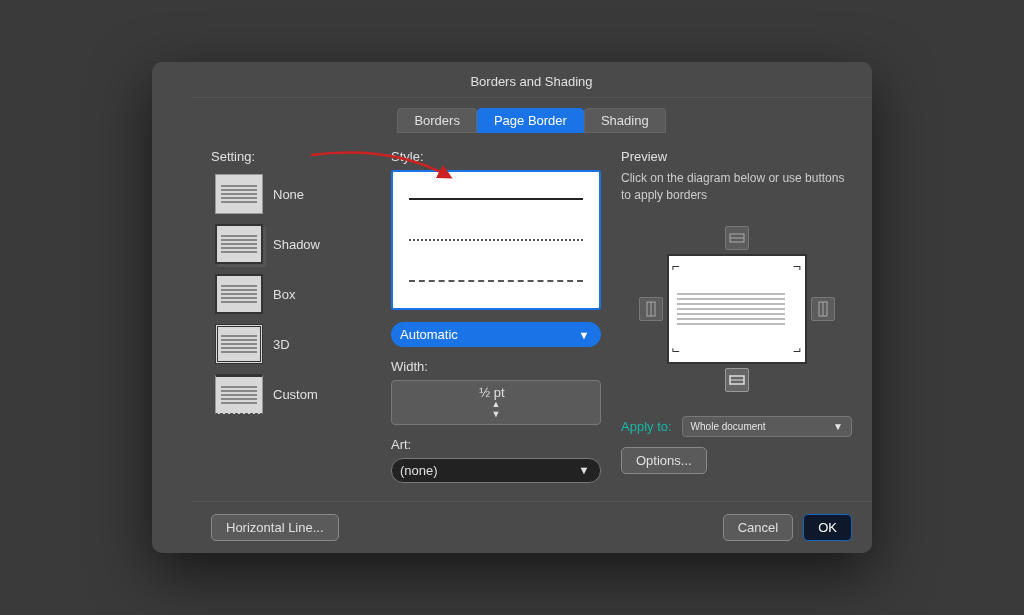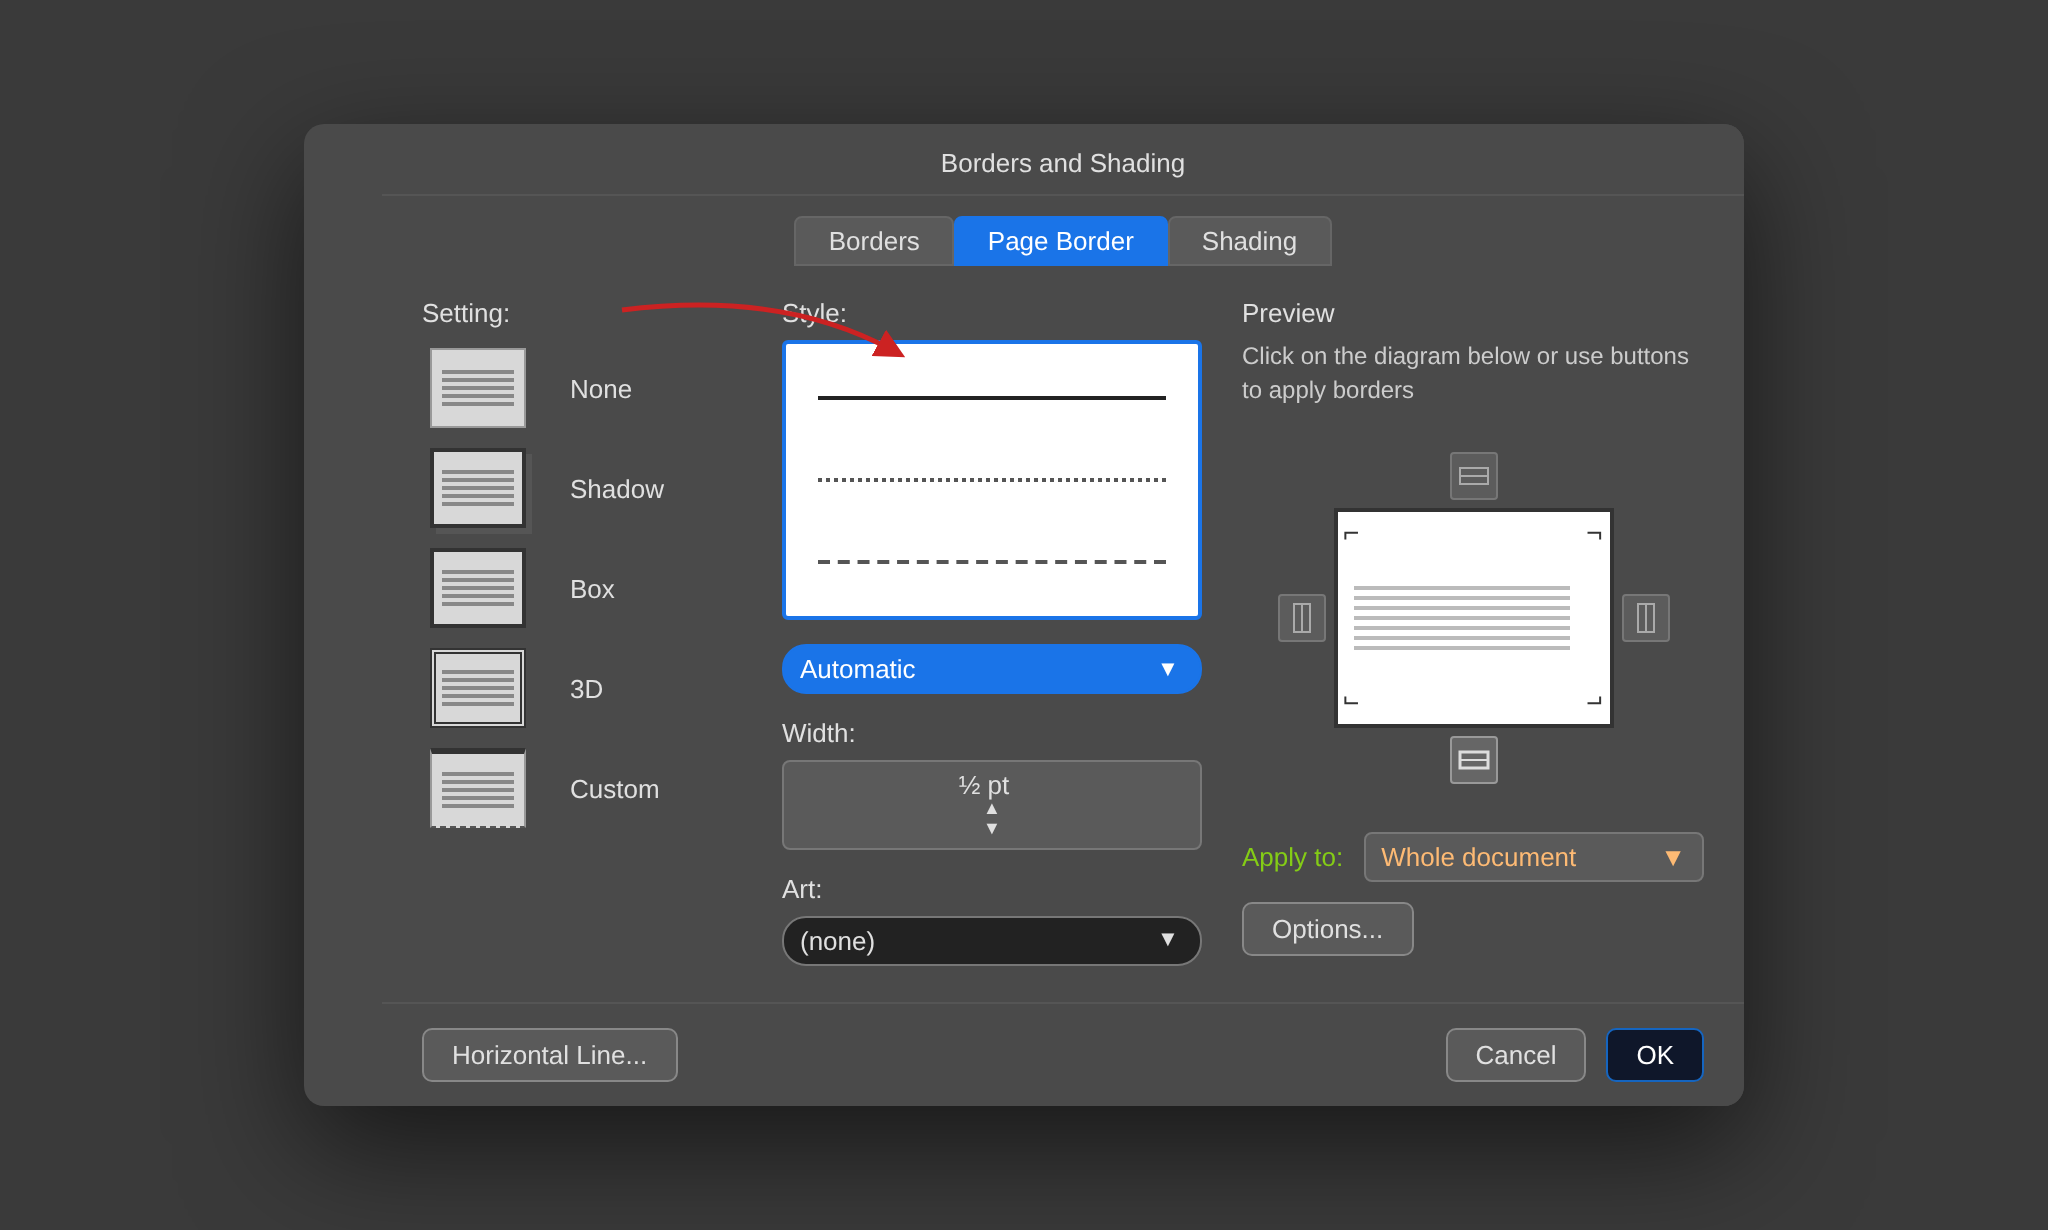--- a/index.html
+++ b/index.html
@@ -70,21 +70,21 @@
       margin-bottom: 8px;
     }
     .setting-items {
       display: flex;
       flex-direction: column;
       gap: 6px;
     }
     .setting-item {
       display: flex;
       align-items: center;
-      gap: 22px;
+      gap: 10px;
       cursor: pointer;
       padding: 2px 4px;
       border-radius: 3px;
     }
     .setting-icon {
       width: 48px;
       height: 40px;
       background: #d8d8d8;
       border: 1px solid #aaa;
       display: flex;
@@ -255,31 +255,31 @@
       width: 90%;
     }
     .apply-row {
       display: flex;
       align-items: center;
       gap: 10px;
       margin-top: 16px;
     }
     .apply-label {
       font-size: 13px;
-      color: #84cc16;
+      color: #14b8a6;
       white-space: nowrap;
     }
     .apply-dropdown {
       flex: 1;
       background: #5a5a5a;
       border: 1px solid #777;
       border-radius: 4px;
       padding: 4px 8px;
-      color: #fdba74;
-      font-size: 13px;
+      color: #e5e5e5;
+      font-size: 10px;
       display: flex;
       align-items: center;
       justify-content: space-between;
       cursor: pointer;
     }
     .options-row {
       display: flex;
       justify-content: flex-start;
       margin-top: 10px;
     }

